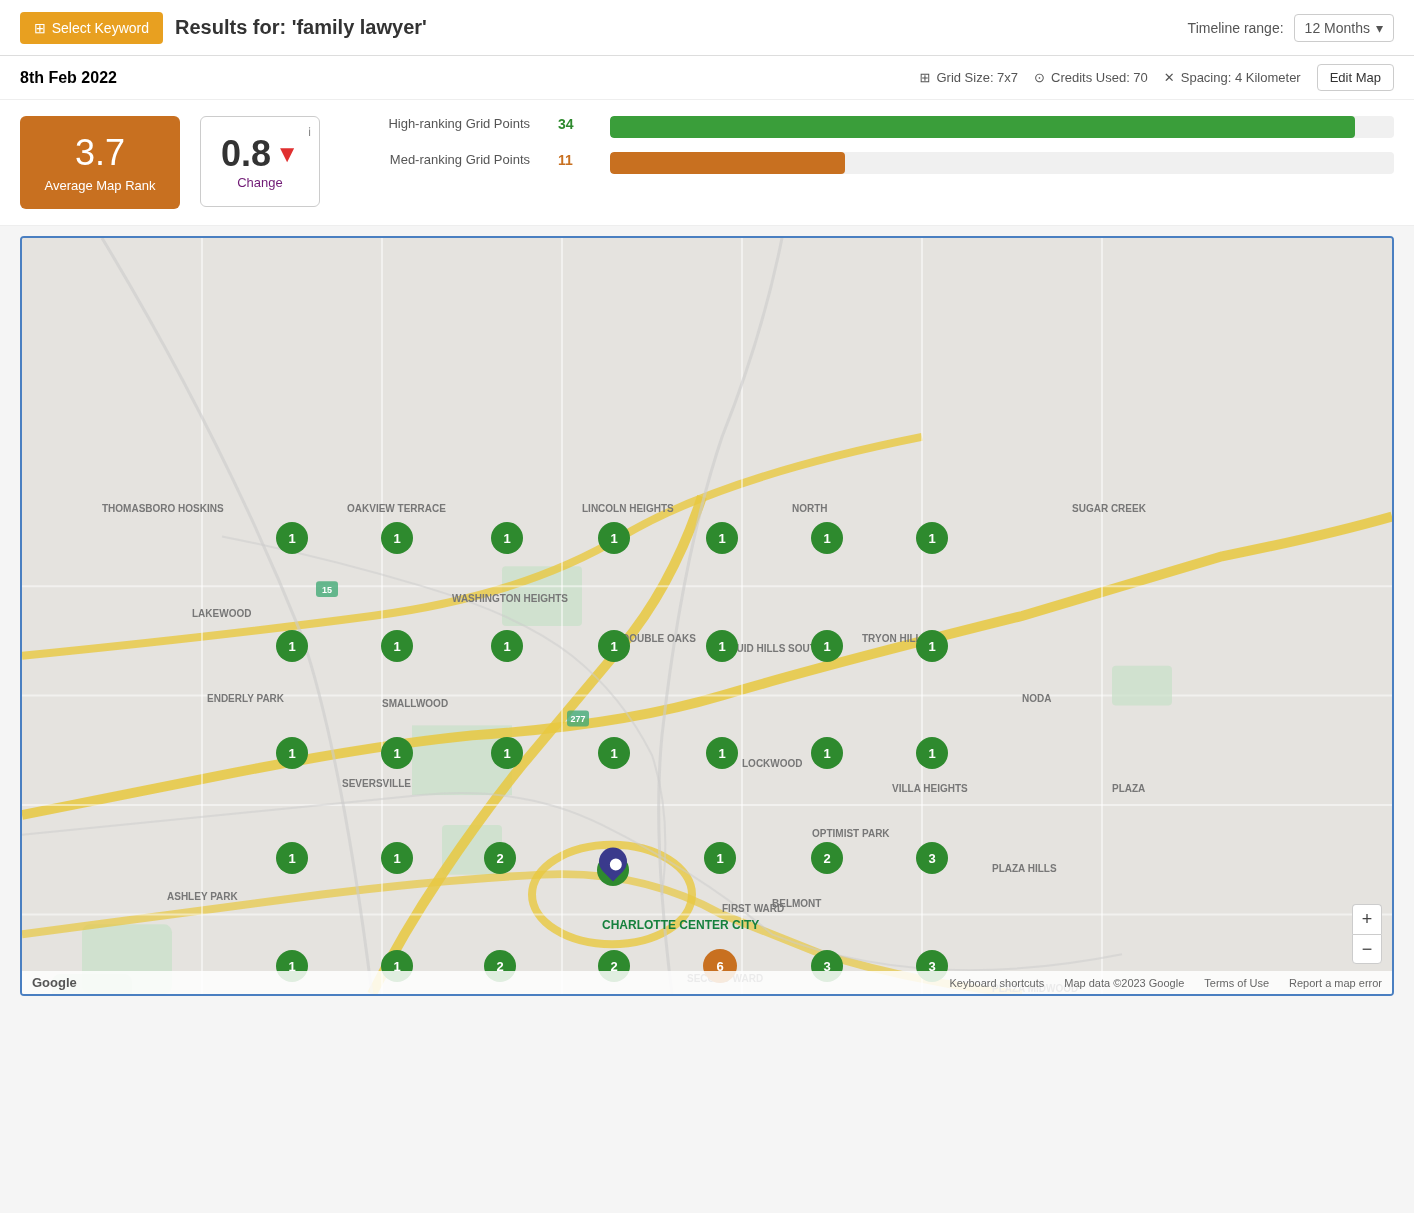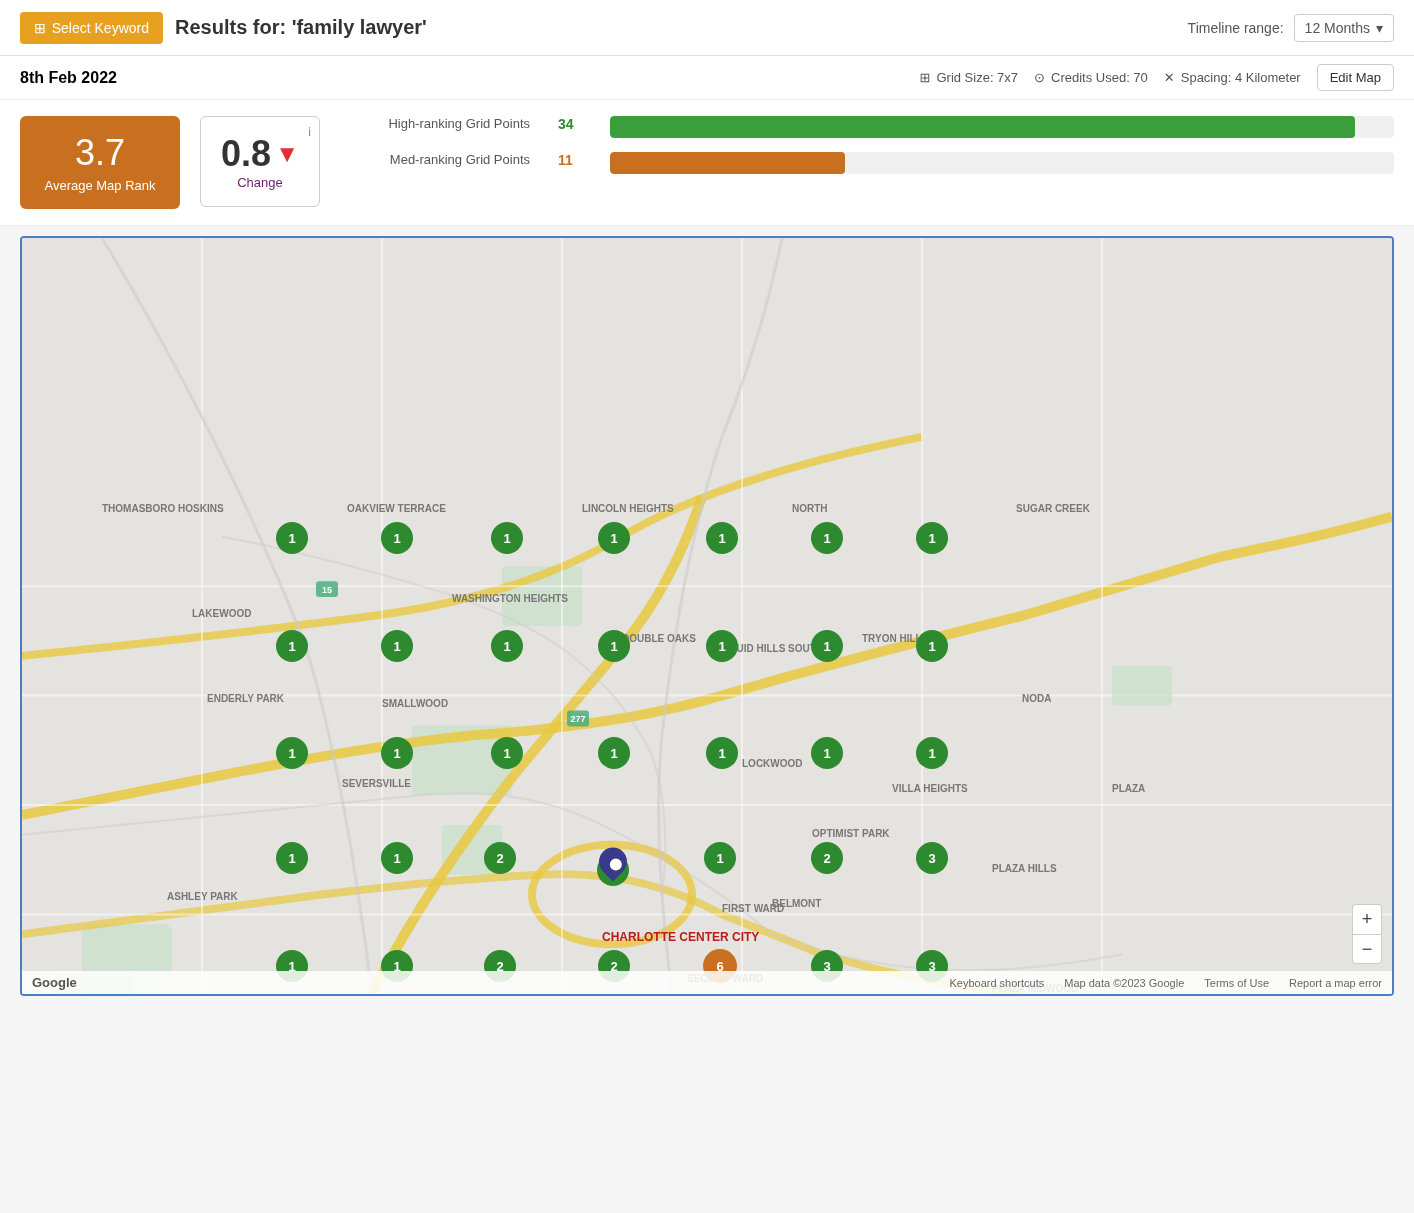--- a/index.html
+++ b/index.html
@@ -201,21 +201,21 @@
     
     .map-label {
       position: absolute;
       font-size: 11px;
       color: #555;
       font-weight: 700;
       white-space: nowrap;
       pointer-events: none;
       z-index: 5;
     }
-    .map-label.major { font-size: 12px; font-weight: bold; color: #b91c1c; margin-top: 12px; }
+    .map-label.major { font-size: 12px; font-weight: bold; color: #15803d; }
     .map-label.minor { font-size: 10px; color: #777; }
   </style>
 </head>
 <body>
 
 <div class="header">
   <div class="header-left">
     <button class="select-keyword-btn">
       <span>⊞</span>
       <span>Select Keyword</span>
@@ -323,21 +323,21 @@
       <rect x="1090" y="430" width="60" height="40" rx="4" fill="#c8dfc8" opacity="0.7"></rect>
     </svg>
 
     <div id="map-labels-container">
         <span class="map-label minor" style="top: 265px; left: 80px;">THOMASBORO HOSKINS</span>
         <span class="map-label minor" style="top: 370px; left: 170px;">LAKEWOOD</span>
         <span class="map-label minor" style="top: 265px; left: 325px;">OAKVIEW TERRACE</span>
         <span class="map-label minor" style="top: 355px; left: 430px;">WASHINGTON HEIGHTS</span>
         <span class="map-label minor" style="top: 265px; left: 560px;">LINCOLN HEIGHTS</span>
         <span class="map-label minor" style="top: 265px; left: 770px;">NORTH</span>
-        <span class="map-label minor" style="top: 265px; left: 994px;">SUGAR CREEK</span>
+        <span class="map-label minor" style="top: 265px; left: 1050px;">SUGAR CREEK</span>
         <span class="map-label minor" style="top: 395px; left: 600px;">DOUBLE OAKS</span>
         <span class="map-label minor" style="top: 405px; left: 700px;">DRUID HILLS SOUTH</span>
         <span class="map-label minor" style="top: 395px; left: 840px;">TRYON HILLS</span>
         <span class="map-label minor" style="top: 455px; left: 185px;">ENDERLY PARK</span>
         <span class="map-label minor" style="top: 460px; left: 360px;">SMALLWOOD</span>
         <span class="map-label minor" style="top: 455px; left: 1000px;">NODA</span>
         <span class="map-label minor" style="top: 540px; left: 320px;">SEVERSVILLE</span>
         <span class="map-label minor" style="top: 520px; left: 720px;">LOCKWOOD</span>
         <span class="map-label minor" style="top: 545px; left: 870px;">VILLA HEIGHTS</span>
         <span class="map-label minor" style="top: 590px; left: 790px;">OPTIMIST PARK</span>

